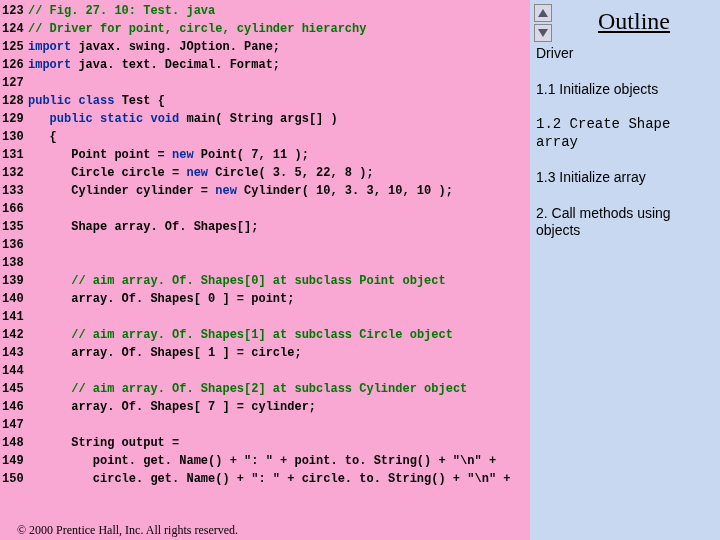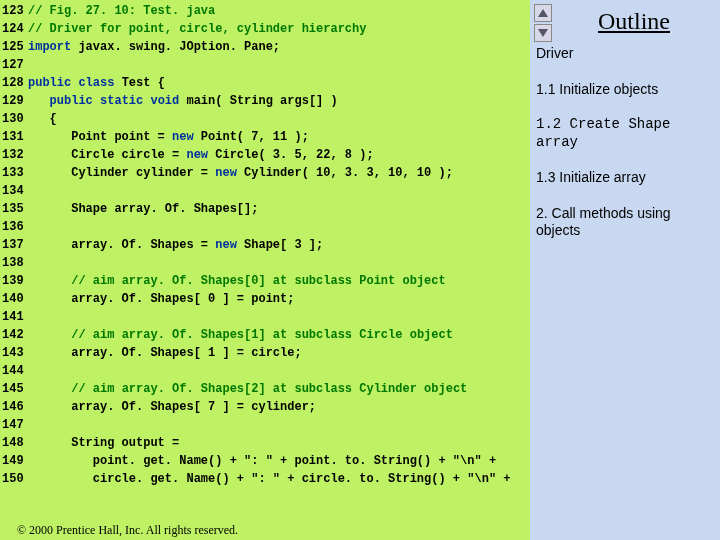--- a/index.html
+++ b/index.html
@@ -1,18 +1,18 @@
 <!DOCTYPE html>
 <html><head>
 <meta charset="utf-8">
 <style>
   * { margin: 0; padding: 0; box-sizing: border-box; }
   html, body { width: 720px; height: 540px; overflow: hidden; font-family: Arial, sans-serif; }
   .container { display: flex; width: 720px; height: 540px; background: #fdfde0; }
-  .code-pane { flex: 1; background: #bef264; padding: 2px 0 0 0; position: relative; }
+  .code-pane { flex: 1; background: #f9a8d4; padding: 2px 0 0 0; position: relative; }
   .code-line { display: flex; font-family: "Courier New", monospace; font-size: 12px; font-weight: bold; line-height: 18px; white-space: pre; }
   .lineno { width: 28px; text-align: left; padding-left: 2px; color: #000; }
   .codetxt { flex: 1; }
   .kw { color: #0030a0; }
   .cm { color: #007800; }
   .pl { color: #000; }
   .footer { position: absolute; bottom: 2px; left: 17px; font-size: 12px; font-family: "Times New Roman", serif; color: #000; }
   .sidebar { width: 190px; background: #c8d8f0; padding: 8px 6px 0 6px; position: relative; }
   .outline-title { font-family: "Times New Roman", serif; font-size: 24px; text-align: center; text-decoration: underline; margin-left: 18px; }
   .nav-btns { position: absolute; top: 4px; left: 4px; display: flex; flex-direction: column; gap: 2px; }
@@ -25,31 +25,31 @@
 </style>
 </head>
 <body>
 
 <div class="container">
   <div class="code-pane">
     <div id="code-lines">
         <div class="code-line"><span class="lineno">123</span><span class="codetxt"><span class="cm">// Fig. 27. 10: Test. java</span></span></div>
         <div class="code-line"><span class="lineno">124</span><span class="codetxt"><span class="cm">// Driver for point, circle, cylinder hierarchy</span></span></div>
         <div class="code-line"><span class="lineno">125</span><span class="codetxt"><span class="kw">import</span><span class="pl"> javax. swing. JOption. Pane;</span></span></div>
+        <div class="code-line"><span class="lineno">126</span><span class="codetxt"><span class="kw">import</span><span class="pl"> java. text. Decimal. Format;</span></span></div>
         <div class="code-line"><span class="lineno">127</span><span class="codetxt"><span class="pl"></span></span></div>
         <div class="code-line"><span class="lineno">128</span><span class="codetxt"><span class="kw">public</span><span class="pl"> </span><span class="kw">class</span><span class="pl"> Test {</span></span></div>
         <div class="code-line"><span class="lineno">129</span><span class="codetxt"><span class="pl">   </span><span class="kw">public</span><span class="pl"> </span><span class="kw">static</span><span class="pl"> </span><span class="kw">void</span><span class="pl"> main( String args[] )</span></span></div>
         <div class="code-line"><span class="lineno">130</span><span class="codetxt"><span class="pl">   {</span></span></div>
         <div class="code-line"><span class="lineno">131</span><span class="codetxt"><span class="pl">      Point point = </span><span class="kw">new</span><span class="pl"> Point( 7, 11 );</span></span></div>
         <div class="code-line"><span class="lineno">132</span><span class="codetxt"><span class="pl">      Circle circle = </span><span class="kw">new</span><span class="pl"> Circle( 3. 5, 22, 8 );</span></span></div>
         <div class="code-line"><span class="lineno">133</span><span class="codetxt"><span class="pl">      Cylinder cylinder = </span><span class="kw">new</span><span class="pl"> Cylinder( 10, 3. 3, 10, 10 );</span></span></div>
-        <div class="code-line"><span class="lineno">134</span><span class="codetxt"><span class="pl"></span></span></div>
+        <div class="code-line"><span class="lineno">166</span><span class="codetxt"><span class="pl"></span></span></div>
         <div class="code-line"><span class="lineno">135</span><span class="codetxt"><span class="pl">      Shape array. Of. Shapes[];</span></span></div>
         <div class="code-line"><span class="lineno">136</span><span class="codetxt"><span class="pl"></span></span></div>
-        <div class="code-line"><span class="lineno">137</span><span class="codetxt"><span class="pl">      array. Of. Shapes = </span><span class="kw">new</span><span class="pl"> Shape[ 3 ];</span></span></div>
         <div class="code-line"><span class="lineno">138</span><span class="codetxt"><span class="pl"></span></span></div>
         <div class="code-line"><span class="lineno">139</span><span class="codetxt"><span class="pl">      </span><span class="cm">// aim array. Of. Shapes[0] at subclass Point object</span></span></div>
         <div class="code-line"><span class="lineno">140</span><span class="codetxt"><span class="pl">      array. Of. Shapes[ 0 ] = point;</span></span></div>
         <div class="code-line"><span class="lineno">141</span><span class="codetxt"><span class="pl"></span></span></div>
         <div class="code-line"><span class="lineno">142</span><span class="codetxt"><span class="pl">      </span><span class="cm">// aim array. Of. Shapes[1] at subclass Circle object</span></span></div>
         <div class="code-line"><span class="lineno">143</span><span class="codetxt"><span class="pl">      array. Of. Shapes[ 1 ] = circle;</span></span></div>
         <div class="code-line"><span class="lineno">144</span><span class="codetxt"><span class="pl"></span></span></div>
         <div class="code-line"><span class="lineno">145</span><span class="codetxt"><span class="pl">      </span><span class="cm">// aim array. Of. Shapes[2] at subclass Cylinder object</span></span></div>
         <div class="code-line"><span class="lineno">146</span><span class="codetxt"><span class="pl">      array. Of. Shapes[ 7 ] = cylinder;</span></span></div>
         <div class="code-line"><span class="lineno">147</span><span class="codetxt"><span class="pl"></span></span></div>

